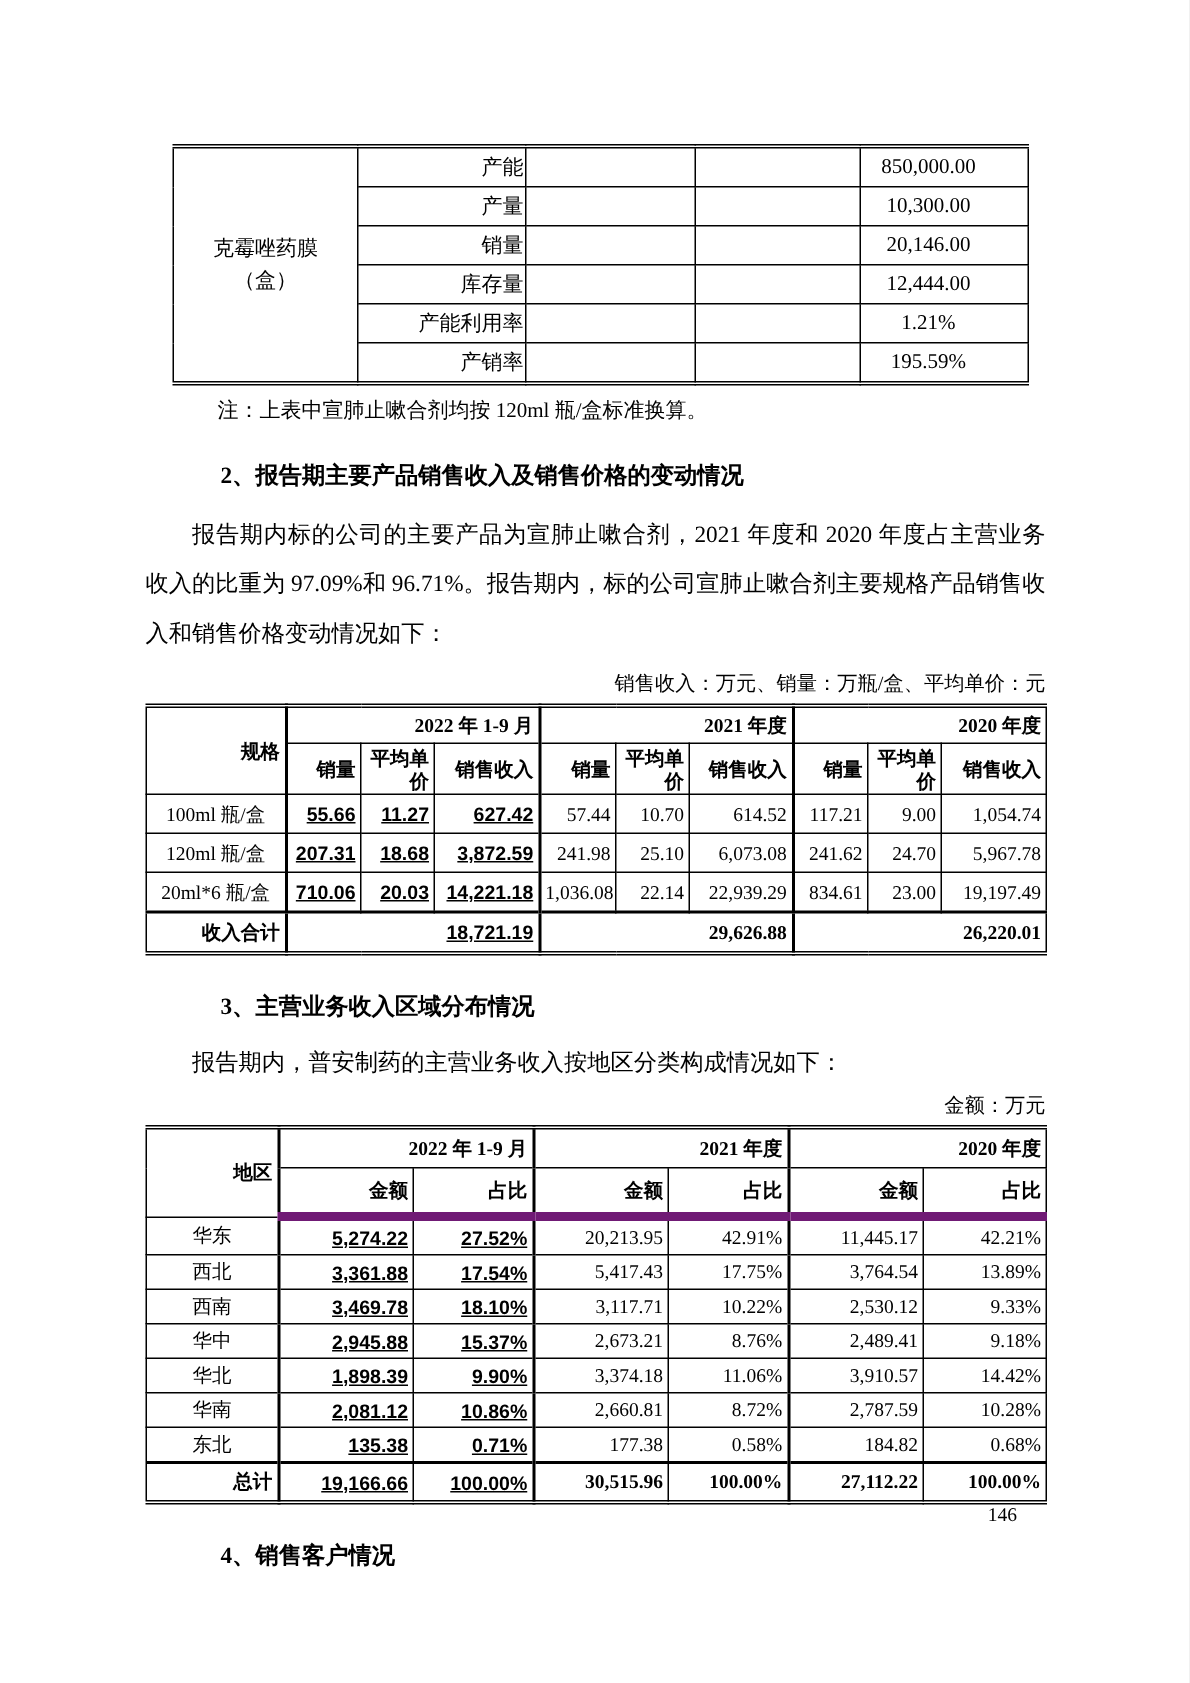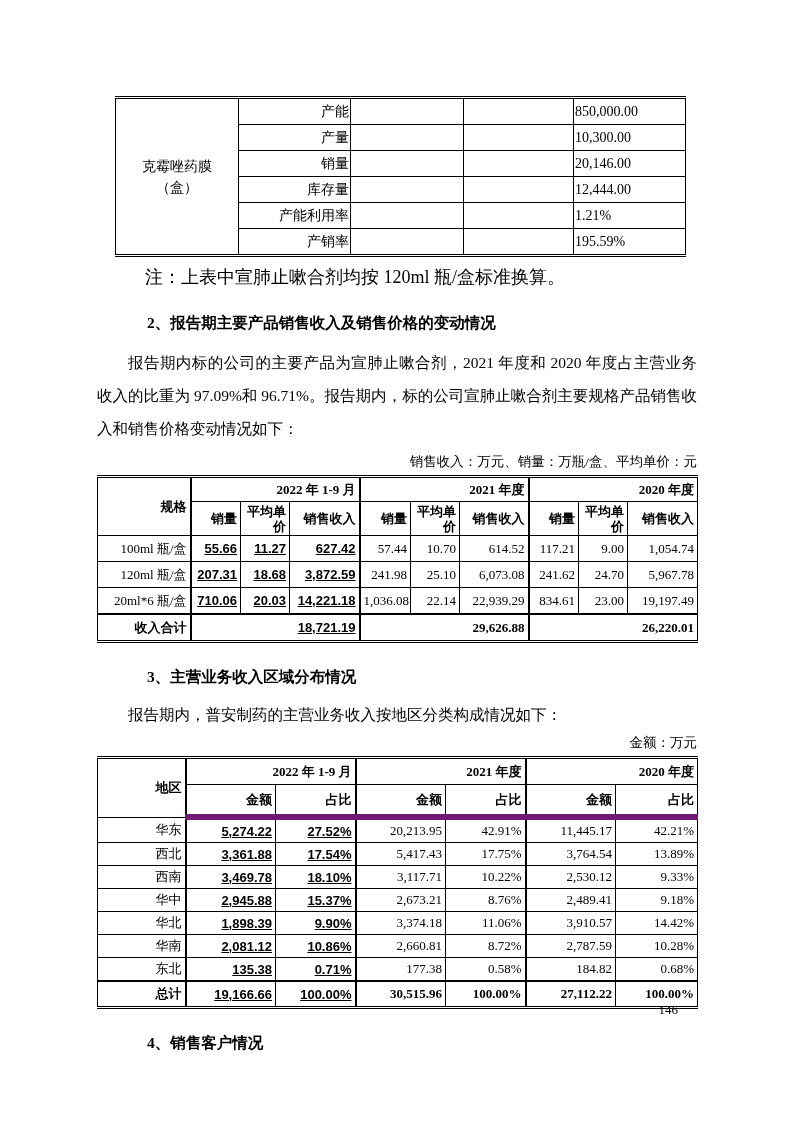--- a/index.html
+++ b/index.html
@@ -8,26 +8,26 @@
   .content{position:absolute;left:97px;top:0;width:600px;}
 
   table{border-collapse:collapse;table-layout:fixed;}
   td{overflow:hidden;vertical-align:middle;}
 
   
   .t1{margin:96px 0 0 18px;width:570px;font-size:14px;
       border-top:3px double #000;border-bottom:3px double #000;}
   .t1 td{border:1px solid #000;height:23px;}
   .t1 .metric{text-align:right;}
-  .t1 .val{text-align:left;padding-right:22px;}
+  .t1 .val{text-align:center;padding-right:22px;}
   .t1 .prod{text-align:center;line-height:21px;}
 
   
   .hdr{font-weight:bold;text-align:right;font-family:Liberation Serif, serif;}
-  .ctr{text-align:right;}
+  .ctr{text-align:center;}
   .num{text-align:right;padding-right:6px;}
   .b22{font-weight:bold;font-family:"Liberation Sans","DejaVu Sans",sans-serif;padding-right:3px;text-decoration:underline;}
   .bser{font-weight:bold;}
   .gdiv{border-left:2px solid #000 !important;}
 
   
   .t2{margin-top:4px;width:600px;font-size:13px;
       border-top:3px double #000;border-bottom:3px double #000;}
   .t2 td{border:1px solid #000;padding:0 3px;}
   .t2 tr.grow td{height:23px;}
@@ -38,21 +38,21 @@
   
   .t3{margin-top:4px;width:600px;font-size:13px;
       border-top:3px double #000;border-bottom:3px double #000;}
   .t3 td{border:1px solid #000;padding:0 3px;}
   .t3 tr.grow td{height:25px;}
   .t3 tr.srow td{height:29px;border-bottom:6px solid #701a75;}
   .t3 tr.drow td{height:22px;}
   .t3 tr.trow td{height:24px;border-top:2px solid #000;}
 
   
-  .note{margin:8px 0 0 48px;font-size:18px;}
+  .note{margin:8px 0 0 48px;font-size:14px;}
   .sec-h{margin:24px 0 0 50px;font-size:15.5px;font-weight:bold;}
   .para{margin-top:12px;font-size:15.5px;line-height:33px;text-align:justify;text-indent:2em;}
   .para2{margin-top:16px;font-size:15.5px;line-height:22px;text-indent:2em;}
   .unit{margin-top:8px;font-size:13.5px;text-align:right;}
   .pagenum{position:absolute;right:115px;top:1002px;font-size:13px;}
 </style>
 </head>
 <body>
 
 <div class="page">

